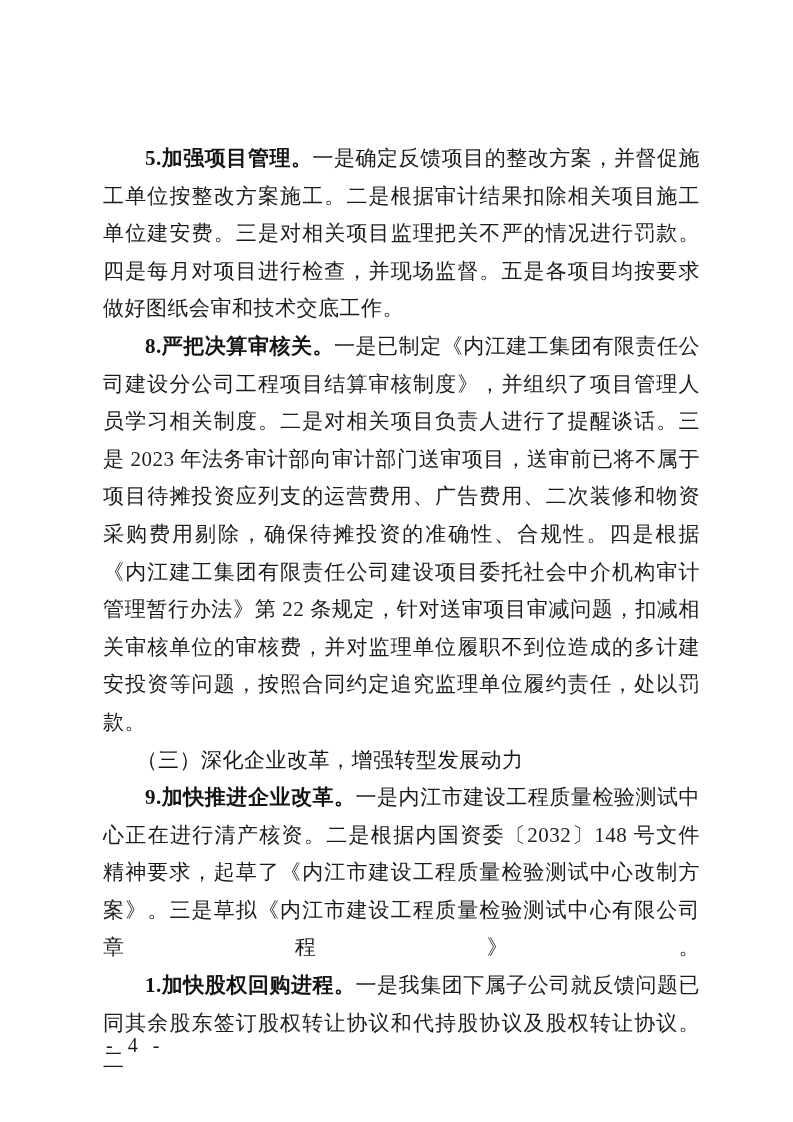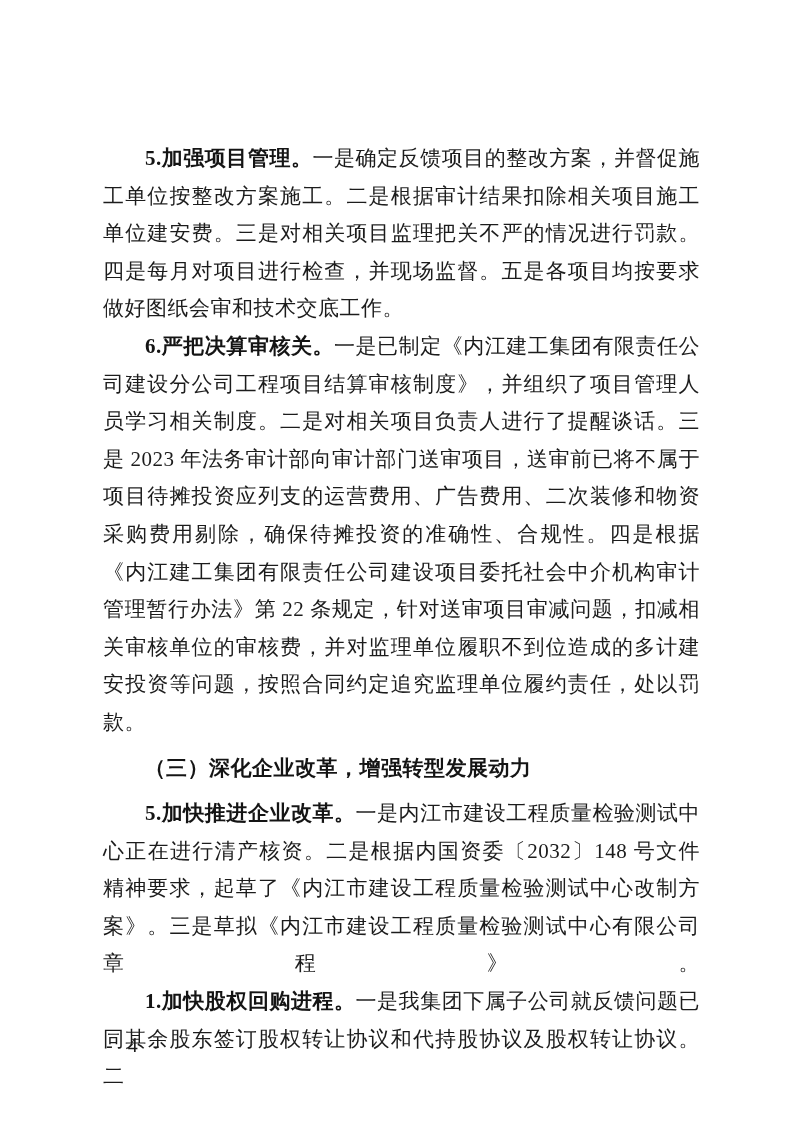--- a/index.html
+++ b/index.html
@@ -32,46 +32,46 @@
     text-indent: 2em;
   }
   .para .lead {
     font-weight: bold;
     color: #141414;
   }
   .para.flush-last {
     text-align-last: justify;
   }
   .section-heading {
-    margin: 8px;
+    margin: 0;
     text-indent: 1.6em;
-    font-weight: bold;
+    font-weight: normal;
     color: #141414;
   }
   .page-number {
     position: absolute;
     left: 106px;
     top: 1034px;
     font-size: 20px;
     letter-spacing: 5px;
     color: #1c1c1c;
   }
 </style>
 </head>
 <body>
 
 <div class="page">
   <div class="body-text">
 
     <p class="para"><span class="lead">5.加强项目管理。</span><span>一是确定反馈项目的整改方案，并督促施工单位按整改方案施工。二是根据审计结果扣除相关项目施工单位建安费。三是对相关项目监理把关不严的情况进行罚款。四是每月对项目进行检查，并现场监督。五是各项目均按要求做好图纸会审和技术交底工作。</span></p>
 
-    <p class="para"><span class="lead">6.严把决算审核关。</span><span>一是已制定《内江建工集团有限责任公司建设分公司工程项目结算审核制度》，并组织了项目管理人员学习相关制度。二是对相关项目负责人进行了提醒谈话。三是 2023 年法务审计部向审计部门送审项目，送审前已将不属于项目待摊投资应列支的运营费用、广告费用、二次装修和物资采购费用剔除，确保待摊投资的准确性、合规性。四是根据《内江建工集团有限责任公司建设项目委托社会中介机构审计管理暂行办法》第 22 条规定，针对送审项目审减问题，扣减相关审核单位的审核费，并对监理单位履职不到位造成的多计建安投资等问题，按照合同约定追究监理单位履约责任，处以罚款。</span></p>
+    <p class="para"><span class="lead">8.严把决算审核关。</span><span>一是已制定《内江建工集团有限责任公司建设分公司工程项目结算审核制度》，并组织了项目管理人员学习相关制度。二是对相关项目负责人进行了提醒谈话。三是 2023 年法务审计部向审计部门送审项目，送审前已将不属于项目待摊投资应列支的运营费用、广告费用、二次装修和物资采购费用剔除，确保待摊投资的准确性、合规性。四是根据《内江建工集团有限责任公司建设项目委托社会中介机构审计管理暂行办法》第 22 条规定，针对送审项目审减问题，扣减相关审核单位的审核费，并对监理单位履职不到位造成的多计建安投资等问题，按照合同约定追究监理单位履约责任，处以罚款。</span></p>
 
     <p class="section-heading">（三）深化企业改革，增强转型发展动力</p>
 
-    <p class="para flush-last"><span class="lead">5.加快推进企业改革。</span><span>一是内江市建设工程质量检验测试中心正在进行清产核资。二是根据内国资委〔2032〕148 号文件精神要求，起草了《内江市建设工程质量检验测试中心改制方案》。三是草拟《内江市建设工程质量检验测试中心有限公司章程》。</span></p>
+    <p class="para flush-last"><span class="lead">9.加快推进企业改革。</span><span>一是内江市建设工程质量检验测试中心正在进行清产核资。二是根据内国资委〔2032〕148 号文件精神要求，起草了《内江市建设工程质量检验测试中心改制方案》。三是草拟《内江市建设工程质量检验测试中心有限公司章程》。</span></p>
 
     <p class="para flush-last"><span class="lead">1.加快股权回购进程。</span><span>一是我集团下属子公司就反馈问题已同其余股东签订股权转让协议和代持股协议及股权转让协议。二</span></p>
 
   </div>
 
   <div class="page-number">- 4 -</div>
 </div>
 
 </body></html>

